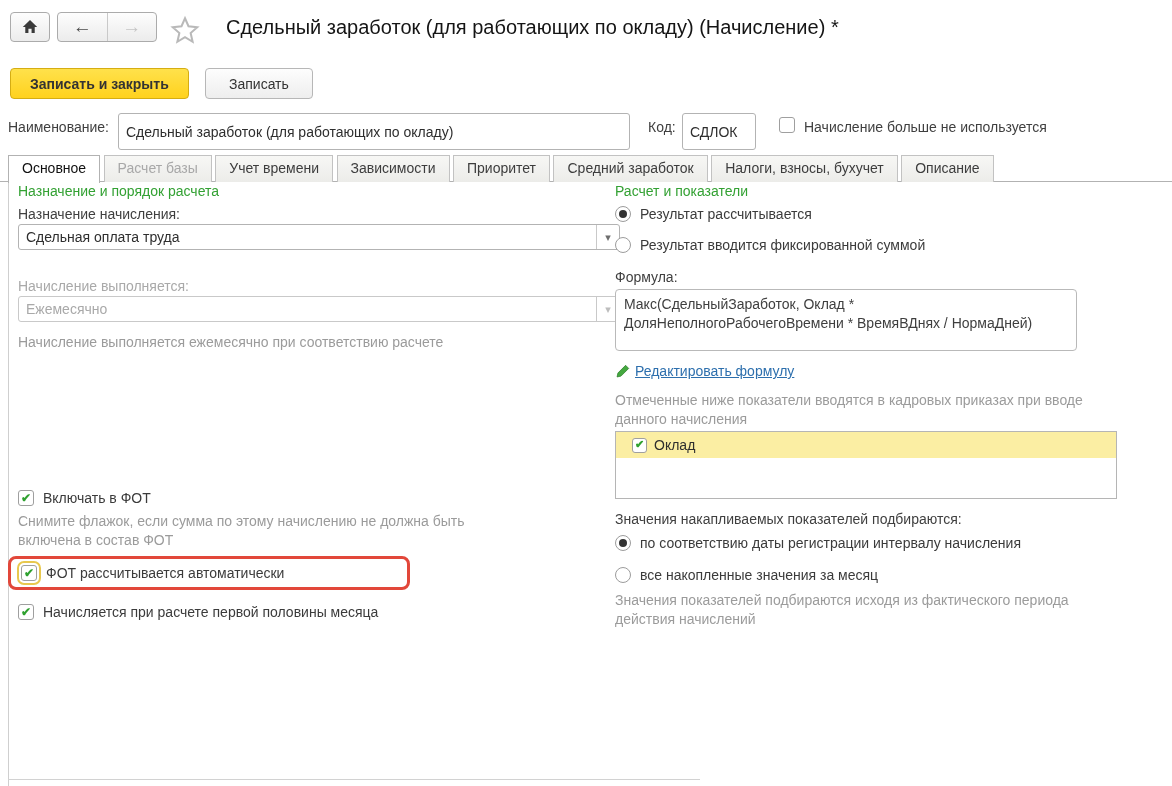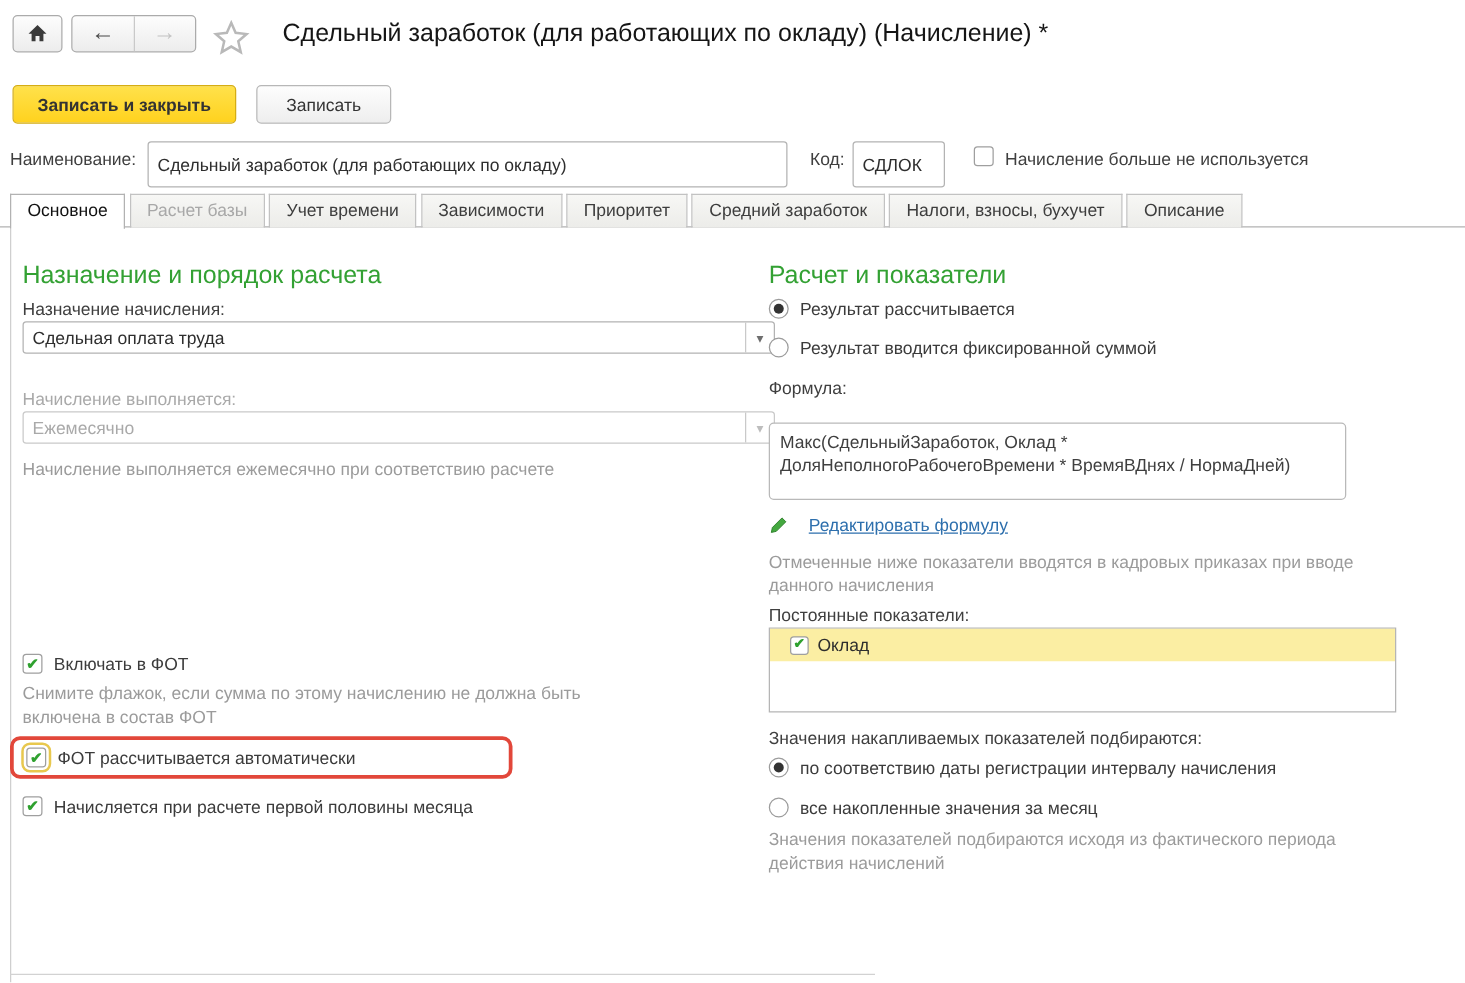--- a/index.html
+++ b/index.html
@@ -50,39 +50,39 @@
     background:linear-gradient(#f7f7f5,#ecece9);cursor:pointer;}
   .tab + .tab{margin-left:-1px;}
   .tab.active{height:28px;margin-bottom:-1px;background:#fff;border-color:#b2b2b2;z-index:2;color:#111;}
   .tab.disabled{color:#a8a8a8;cursor:default;}
   
   #panel-border{position:absolute;left:8px;top:183px;height:603px;width:0;border-left:1px solid #cfcfcf;}
   #bottom-line{position:absolute;left:8px;top:779px;width:692px;height:1px;background:#d2d2d2;}
   .col{position:absolute;top:183px;}
   #col-left{left:18px;width:514px;}
   #col-right{left:615px;width:502px;}
-  .sec-title{margin-top:26px;font-size:20px;color:#33a133;}
+  .sec-title{margin-top:0;font-size:14px;color:#33a133;}
   .fld-label{margin-top:7px;font-size:14px;color:#3f3f3f;}
   .fld-label.dis{color:#a9a9a9;}
   .hint{font-size:14px;line-height:19px;color:#9b9b9b;}
   .combo{position:relative;margin-top:2px;box-sizing:border-box;width:602px;height:26px;border:1px solid #b3b3b3;
     border-radius:3px;background:#fff;cursor:pointer;}
   .combo .val{font-size:14px;color:#2e2e2e;line-height:24px;padding-left:7px;}
   .combo .dd{position:absolute;right:0;top:0;bottom:0;width:22px;border-left:1px solid #c9c9c9;
     display:flex;align-items:center;justify-content:center;font-size:11px;color:#6e6e6e;}
   .combo.dis{border-color:#c9c9c9;cursor:default;}
   .combo.dis .val{color:#a9a9a9;}
   .combo.dis .dd{color:#bdbdbd;}
   .cb-row{display:flex;align-items:center;gap:9px;font-size:14px;color:#3b3b3b;}
   .radio-row{display:flex;align-items:center;gap:9px;font-size:14px;color:#3b3b3b;}
   #red-box{margin-top:6px;margin-left:-10px;box-sizing:border-box;width:402px;
     border:3px solid #e2473a;border-radius:8px;padding:6px 10px;}
-  #formula-box{margin-top:20px;box-sizing:border-box;width:462px;min-height:62px;border:1px solid #b9b9b9;
+  #formula-box{margin-top:4px;box-sizing:border-box;width:462px;min-height:62px;border:1px solid #b9b9b9;
     border-radius:4px;padding:5px 8px;font-size:14px;line-height:19px;color:#3f3f3f;background:#fff;}
-  #edit-link-row{margin-top:12px;display:flex;align-items:center;gap:17px;}
+  #edit-link-row{margin-top:12px;display:flex;align-items:center;gap:5px;}
   #edit-link{font-size:14px;color:#2d6fad;text-decoration:underline;cursor:pointer;}
   #listbox{margin-top:2px;box-sizing:border-box;width:502px;height:68px;border:1px solid #b5b5b5;background:#fff;}
   #listbox .row-sel{height:26px;background:#fbeea3;display:flex;align-items:center;gap:7px;padding-left:16px;
     font-size:14px;color:#2e2e2e;cursor:pointer;}
   .mt6{margin-top:6px;} .mt7{margin-top:7px;} .mt8{margin-top:8px;} .mt11{margin-top:11px;}
   .mt12{margin-top:12px;} .mt14{margin-top:14px;} .mt15{margin-top:15px;} .mt16{margin-top:16px;}
   .mt28{margin-top:28px;} .mt138{margin-top:138px;}
   svg{display:block;}
 </style>
 </head>
@@ -193,21 +193,20 @@
   <div id="formula-box">Макс(СдельныйЗаработок, Оклад * ДоляНеполногоРабочегоВремени * ВремяВДнях / НормаДней)</div>
 
   <div id="edit-link-row">
     <svg width="15" height="15" viewBox="0 0 16 16">
         <path d="M11.3 1.4 L14.6 4.7 L6.4 12.9 L2.2 13.8 L3.1 9.6 Z" fill="#44a83f" stroke="#2c7f2a" stroke-width="0.8"></path>
       </svg>
     <span id="edit-link">Редактировать формулу</span>
   </div>
 
   <div class="hint mt12" style="width:502px;">Отмеченные ниже показатели вводятся в кадровых приказах при вводе данного начисления</div>
-  <div class="fld-label mt6">Постоянные показатели:</div>
 
   <div id="listbox">
     <div class="row-sel">
       <span class="cb" style="width:15px;height:15px;">
           <span class="mark" style="font-size:11px;">✔</span>
         </span>
       <span>Оклад</span>
     </div>
   </div>
 

